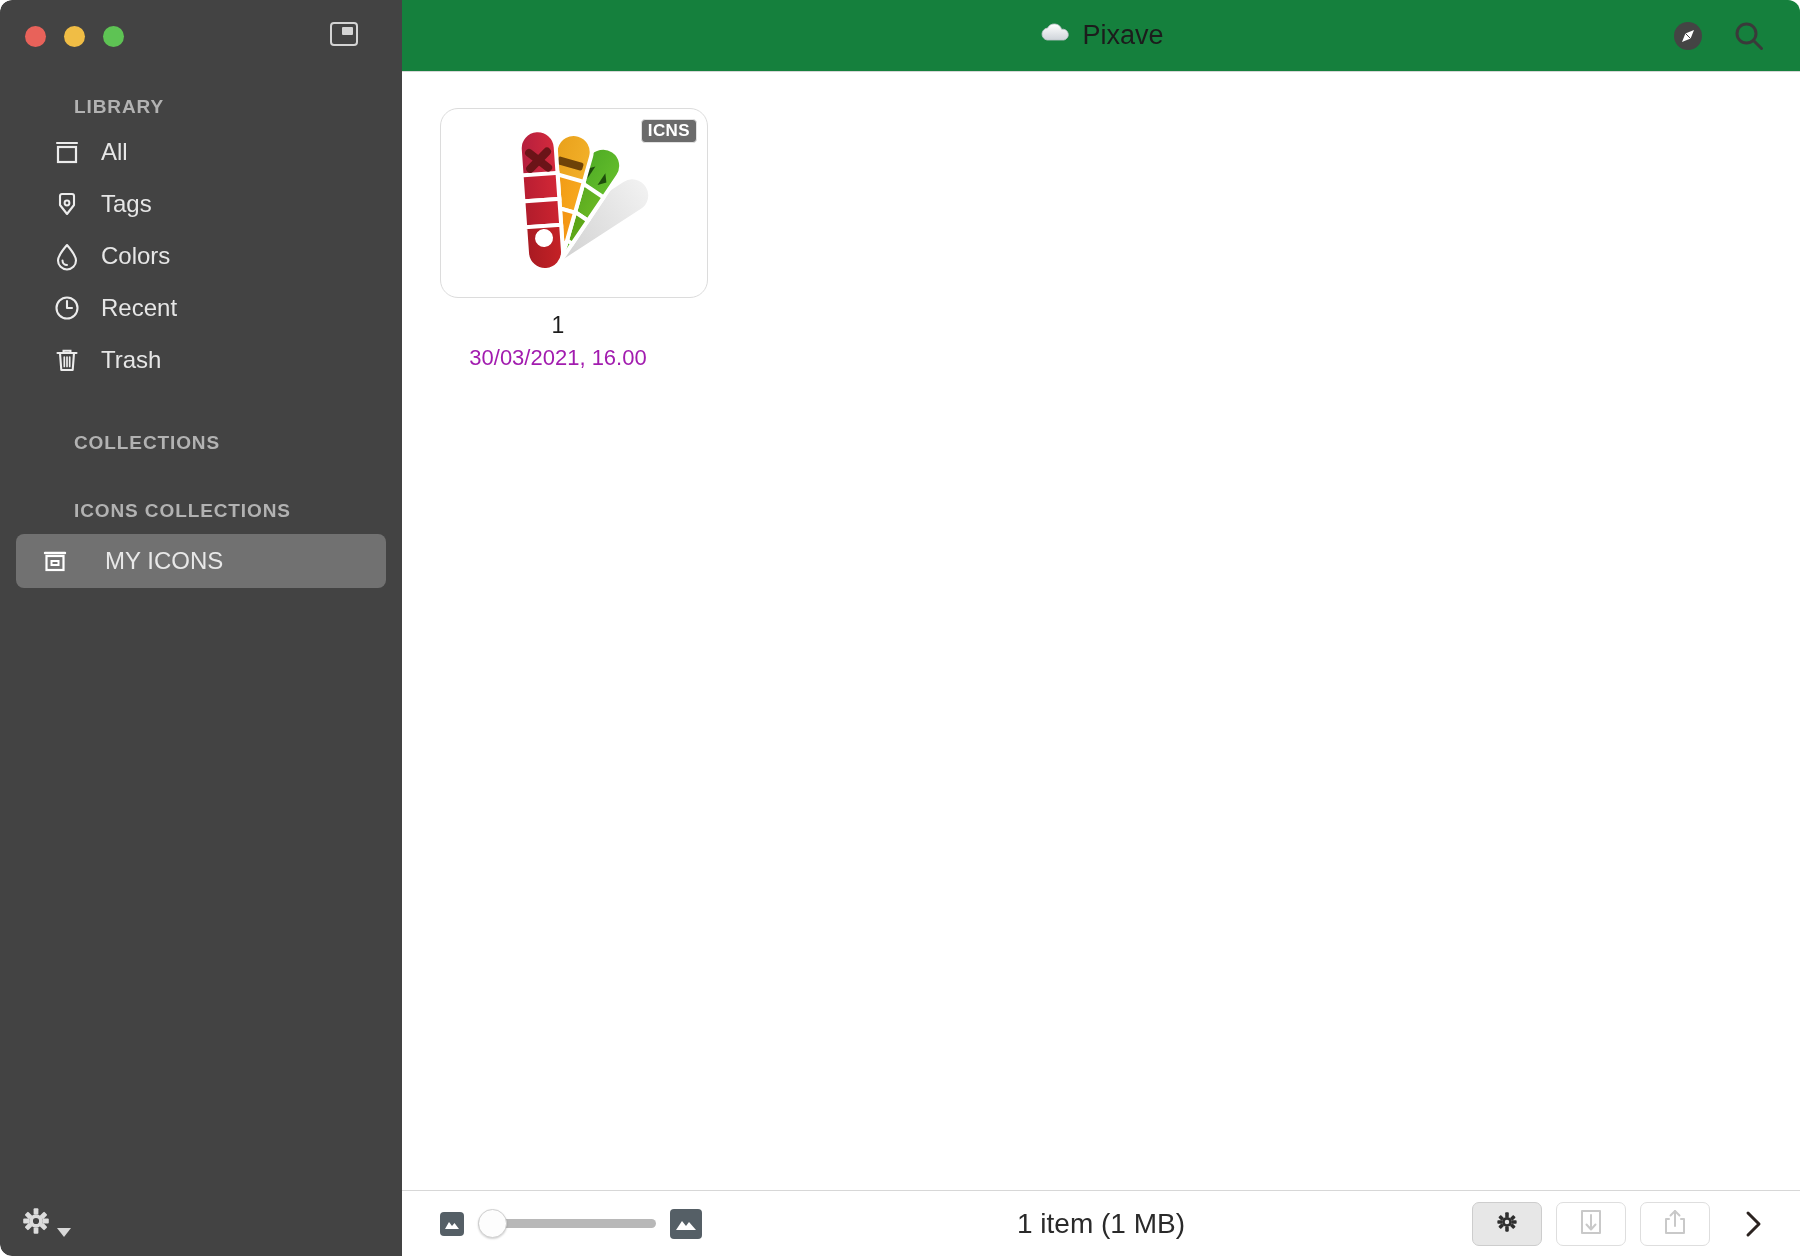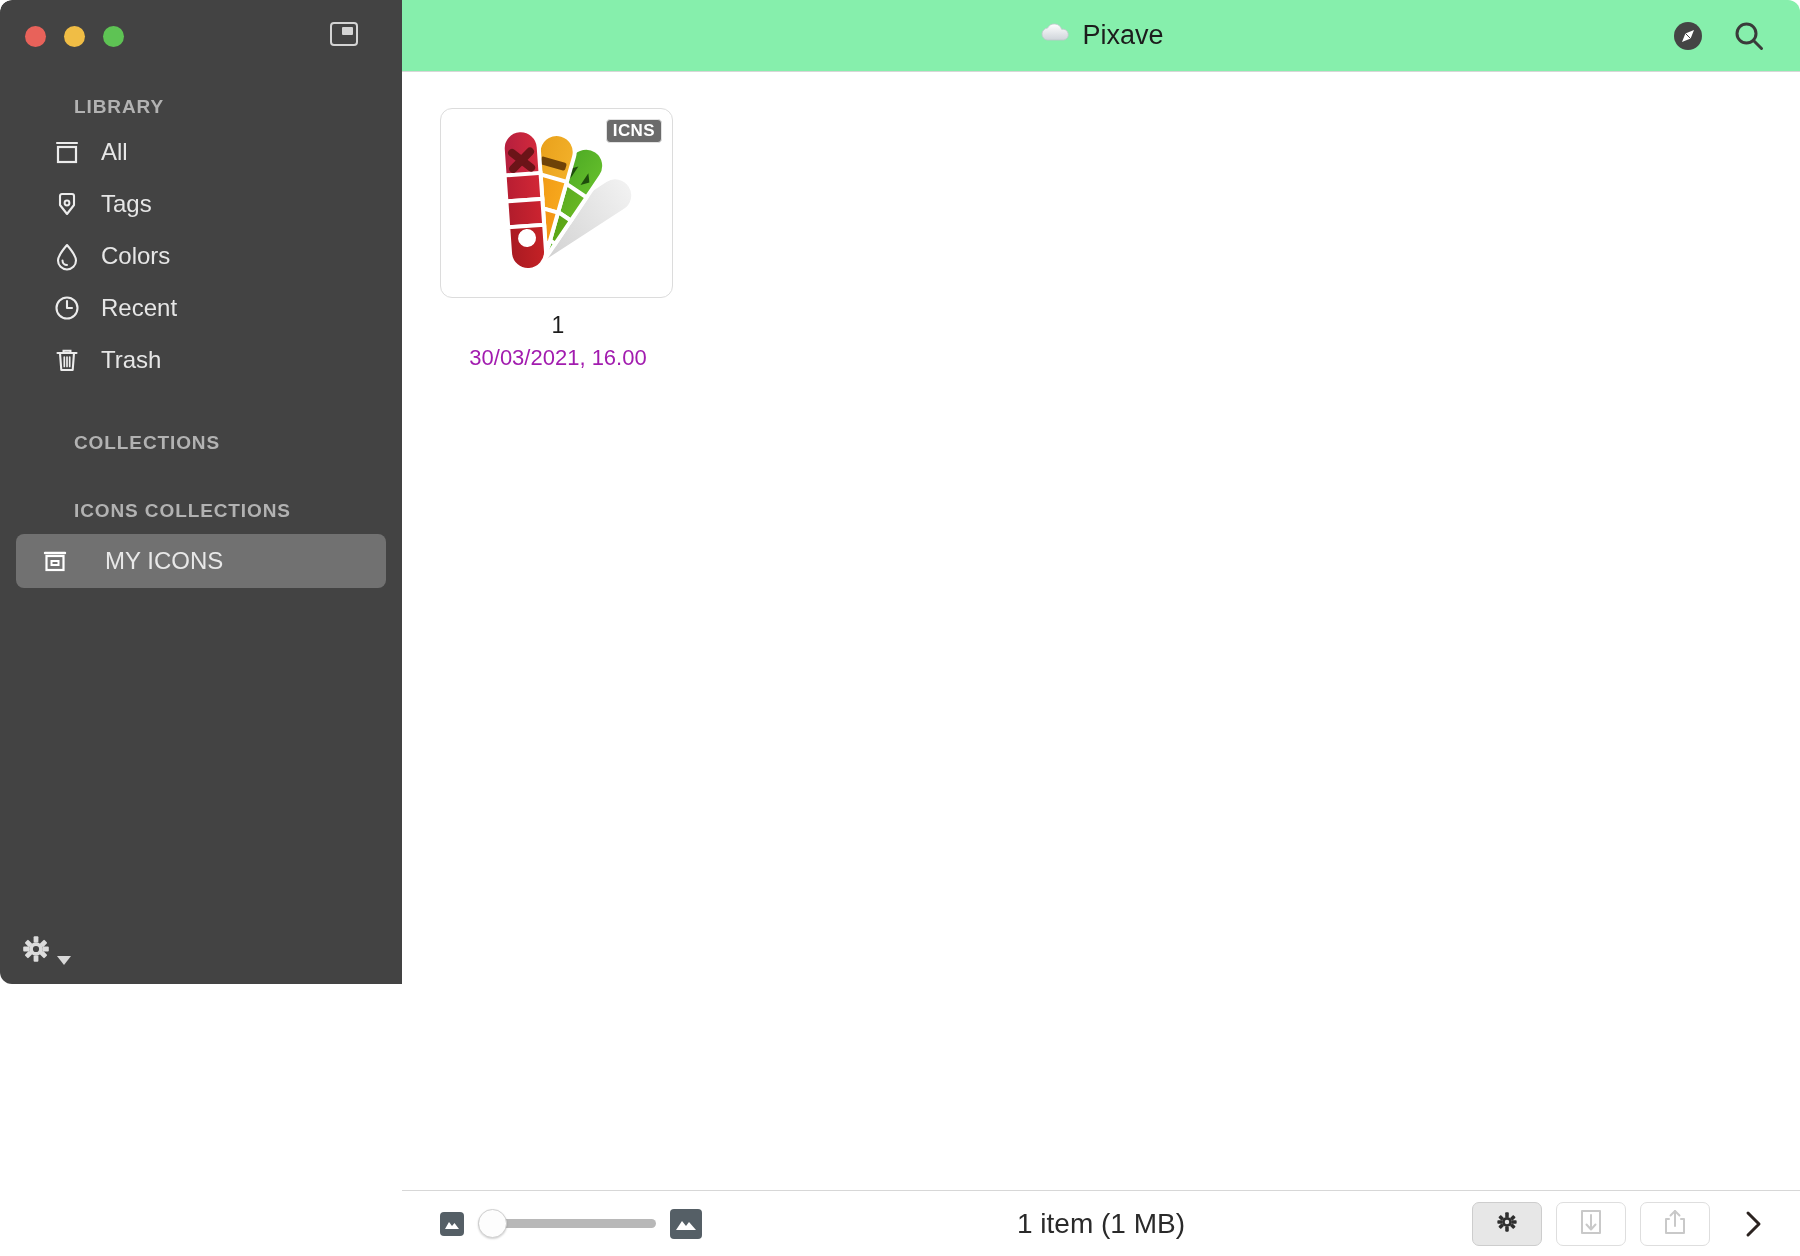--- a/index.html
+++ b/index.html
@@ -22,21 +22,21 @@
     height: 1256px;
     display: flex;
     background: #ffffff;
     border-radius: 12px;
     overflow: hidden;
   }
 
   
   .sidebar {
     width: 402px;
-    height: 984px;
+    height: 1256px;
     background: #434343;
     flex: 0 0 402px;
     position: relative;
     border-top-left-radius: 12px;
     border-bottom-left-radius: 12px;
   }
 
   .titlebar-left {
     height: 72px;
     display: flex;
@@ -188,21 +188,21 @@
     position: relative;
   }
 
   .toolbar {
     height: 72px;
     flex: 0 0 72px;
     position: relative;
     display: flex;
     align-items: center;
     border-bottom: 1px solid #d7d7d7;
-    background: #86efac;
+    background: #15803d;
     box-sizing: border-box;
   }
   .toolbar-title {
     position: absolute;
     left: 0; right: 0;
     display: flex;
     align-items: center;
     justify-content: center;
     gap: 10px;
     font-size: 27px;
@@ -229,24 +229,24 @@
     display: flex;
     flex-wrap: wrap;
     gap: 30px;
   }
 
   .thumb-item {
     width: 236px;
     cursor: default;
   }
   .thumb-card {
-    width: 233px;
+    width: 268px;
     height: 190px;
     border: 1px solid #dcdcdc;
-    border-radius: 12px;
+    border-radius: 18px;
     box-sizing: border-box;
     position: relative;
     background: #ffffff;
     display: flex;
     align-items: center;
     justify-content: center;
     overflow: hidden;
     text-align: center;
   }
   .badge {

